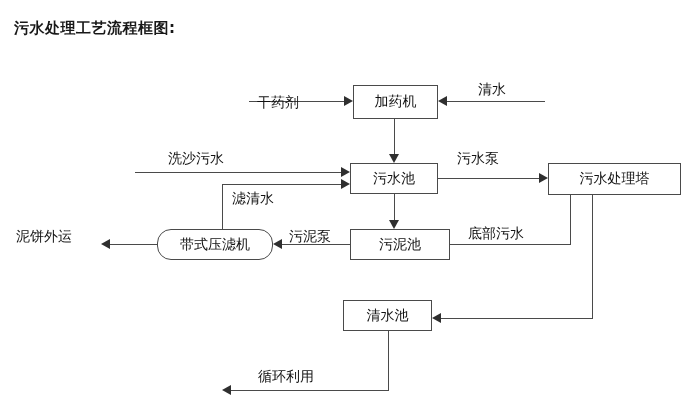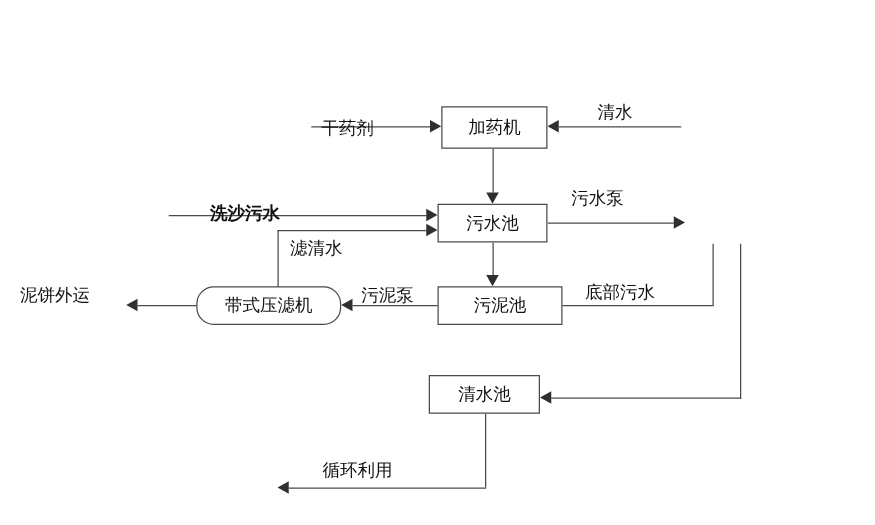--- a/index.html
+++ b/index.html
@@ -79,35 +79,36 @@
     border-left: 5px solid transparent;
     border-right: 5px solid transparent;
     border-top: 9px solid #2f2f2f;
   }
 </style>
 </head>
 <body>
 
 <div id="canvas">
 
+  <div class="title">污水处理工艺流程框图:</div>
 
   <div class="hline" style="left:249px; top:101px; width:95px;"></div>
   <div class="arrow right" style="left:344px; top:96px;"></div>
   <div class="edge-label" style="left:257px; top:81px;margin-top:13px;">干药剂</div>
 
   <div class="hline" style="left:447px; top:101px; width:98px;"></div>
   <div class="arrow left" style="left:438px; top:96px;"></div>
   <div class="edge-label" style="left:478px; top:81px;">清水</div>
 
   <div class="vline" style="left:394px; top:119px; height:35px;"></div>
   <div class="arrow down" style="left:389px; top:154px;"></div>
 
   <div class="hline" style="left:135px; top:172px; width:206px;"></div>
   <div class="arrow right" style="left:341px; top:167px;"></div>
-  <div class="edge-label" style="left:168px; top:162px;font-weight:bold;">洗沙污水</div>
+  <div class="edge-label" style="left:168px; top:150px;">洗沙污水</div>
 
   <div class="vline" style="left:222px; top:184px; height:46px;"></div>
   <div class="hline" style="left:222px; top:184px; width:119px;"></div>
   <div class="arrow right" style="left:341px; top:179px;"></div>
   <div class="edge-label" style="left:232px; top:190px;">滤清水</div>
 
   <div class="hline" style="left:438px; top:178px; width:101px;"></div>
   <div class="arrow right" style="left:539px; top:173px;"></div>
   <div class="edge-label" style="left:457px; top:150px;">污水泵</div>
 
@@ -131,17 +132,18 @@
   <div class="hline" style="left:441px; top:318px; width:152px;"></div>
   <div class="arrow left" style="left:432px; top:313px;"></div>
 
   <div class="vline" style="left:388px; top:331px; height:59px;"></div>
   <div class="hline" style="left:231px; top:390px; width:158px;"></div>
   <div class="arrow left" style="left:222px; top:385px;"></div>
   <div class="edge-label" style="left:258px; top:368px;">循环利用</div>
 
   <div class="node" style="left:353px; top:85px; width:85px; height:34px;">加药机</div>
   <div class="node" style="left:350px; top:163px; width:88px; height:31px;">污水池</div>
+  <div class="node" style="left:548px; top:163px; width:133px; height:32px;">污水处理塔</div>
   <div class="node" style="left:157px; top:229px; width:116px; height:31px;border-radius:14px;">带式压滤机</div>
   <div class="node" style="left:350px; top:229px; width:100px; height:31px;">污泥池</div>
   <div class="node" style="left:343px; top:300px; width:89px; height:31px;">清水池</div>
 
 </div>
 
 </body></html>

